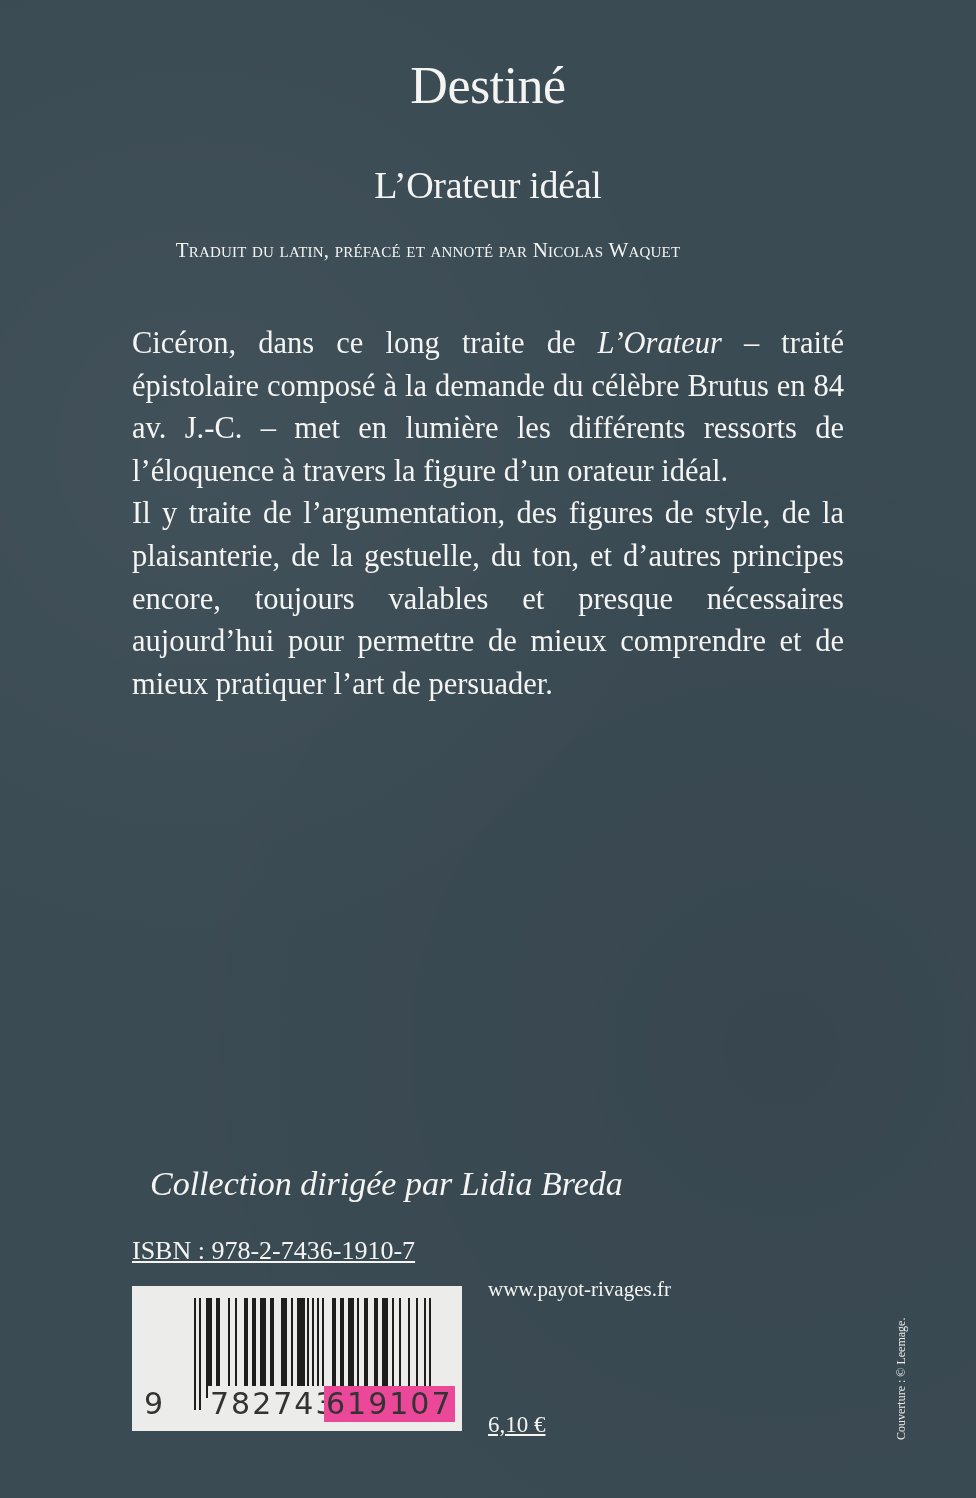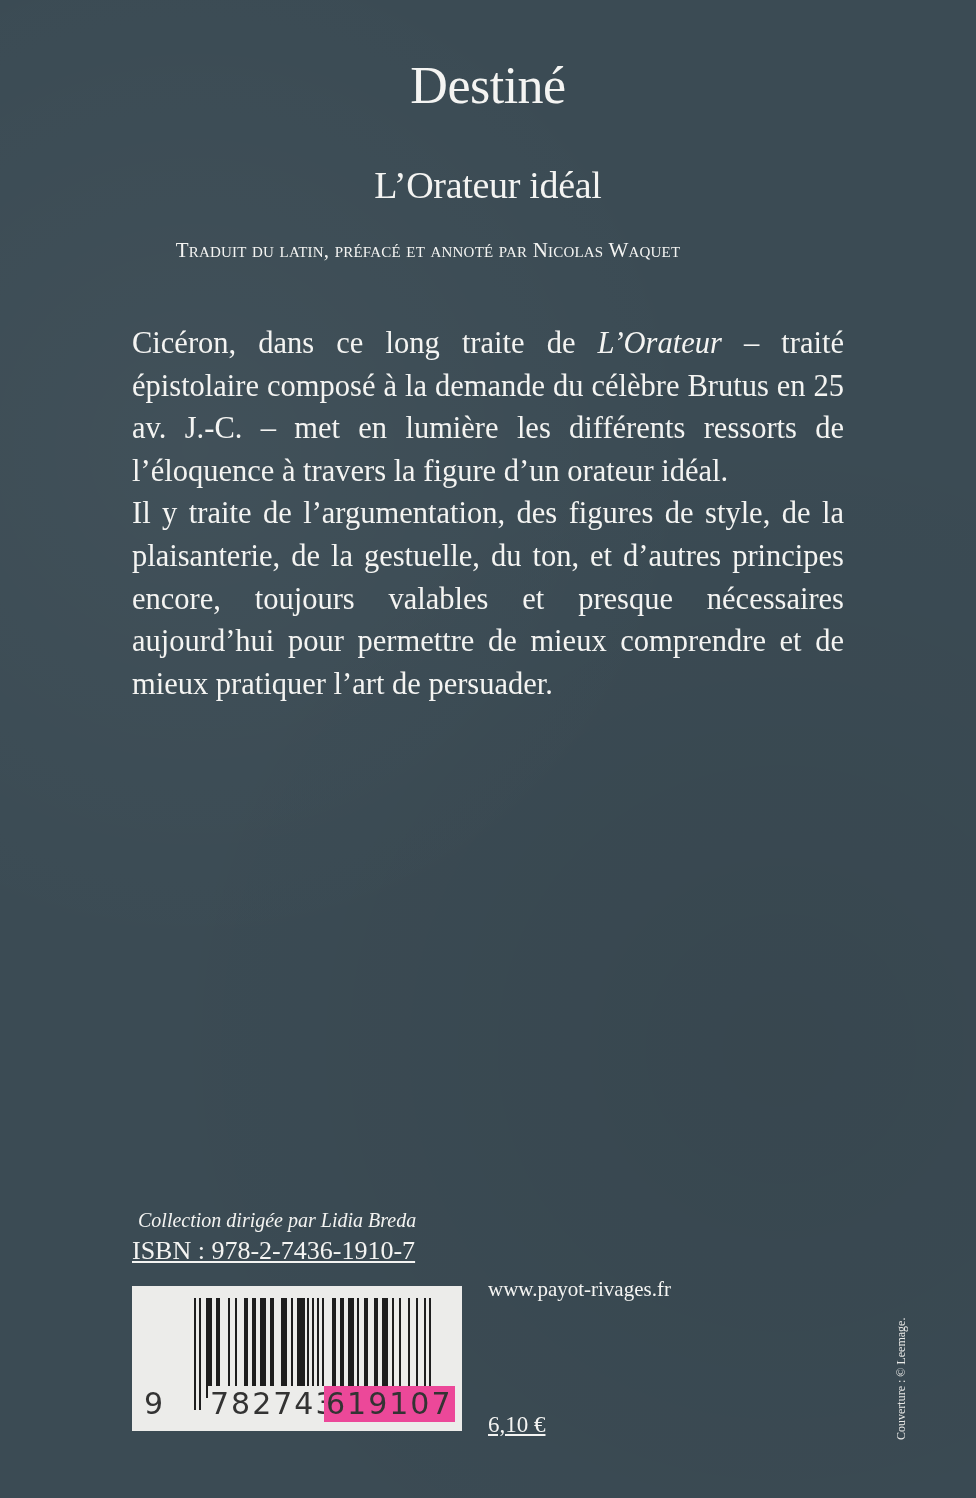--- a/index.html
+++ b/index.html
@@ -27,22 +27,22 @@
     font-variant: small-caps; letter-spacing: 0.2px; margin-top: 24px;
   }
   .blurb {
     position: absolute; left: 132px; width: 712px; top: 322px;
     font-size: 30.5px; line-height: 42.6px;
     text-align: justify; text-align-last: left;
   }
   .blurb p { margin: 0; }
   .blurb em { }
   .collection {
-    position: absolute; left: 138px; top: 1168px;
-    font-size: 20px; font-style: italic; line-height: 32px; margin-top: 36px;
+    position: absolute; left: 150px; top: 1168px;
+    font-size: 34px; font-style: italic; line-height: 32px;
   }
   .isbn {
     position: absolute; left: 132px; top: 1234px;
     font-size: 26px; line-height: 34px; text-decoration: underline;
   }
   .url {
     position: absolute; left: 488px; top: 1273px;
     font-size: 21px; line-height: 32px;
   }
   .price {
@@ -74,21 +74,21 @@
 </head>
 <body>
 
 <div>
 
   <div class="title-author">Destiné</div>
   <div class="title-book">L’Orateur idéal</div>
   <div class="subtitle">Traduit du latin, préfacé et annoté par Nicolas Waquet</div>
 
   <div class="blurb">
-    <p><span>Cicéron, dans ce long traite de </span><em>L’Orateur</em><span> – traité épistolaire composé à la demande du célèbre Brutus en 25 av. J.-C. – met en lumière les différents ressorts de l’éloquence à travers la figure d’un orateur idéal.</span></p>
+    <p><span>Cicéron, dans ce long traite de </span><em>L’Orateur</em><span> – traité épistolaire composé à la demande du célèbre Brutus en 84 av. J.-C. – met en lumière les différents ressorts de l’éloquence à travers la figure d’un orateur idéal.</span></p>
     <p>Il y traite de l’argumentation, des figures de style, de la plaisanterie, de la gestuelle, du ton, et d’autres principes encore, toujours valables et presque nécessaires aujourd’hui pour permettre de mieux comprendre et de mieux pratiquer l’art de persuader.</p>
   </div>
 
   <div class="collection">Collection dirigée par Lidia Breda</div>
   <div class="isbn">ISBN : 978-2-7436-1910-7</div>
   <div class="url">www.payot-rivages.fr</div>
   <div class="price">6,10 €</div>
 
   <div class="barcode-box">
     <div class="barcode-bars">

